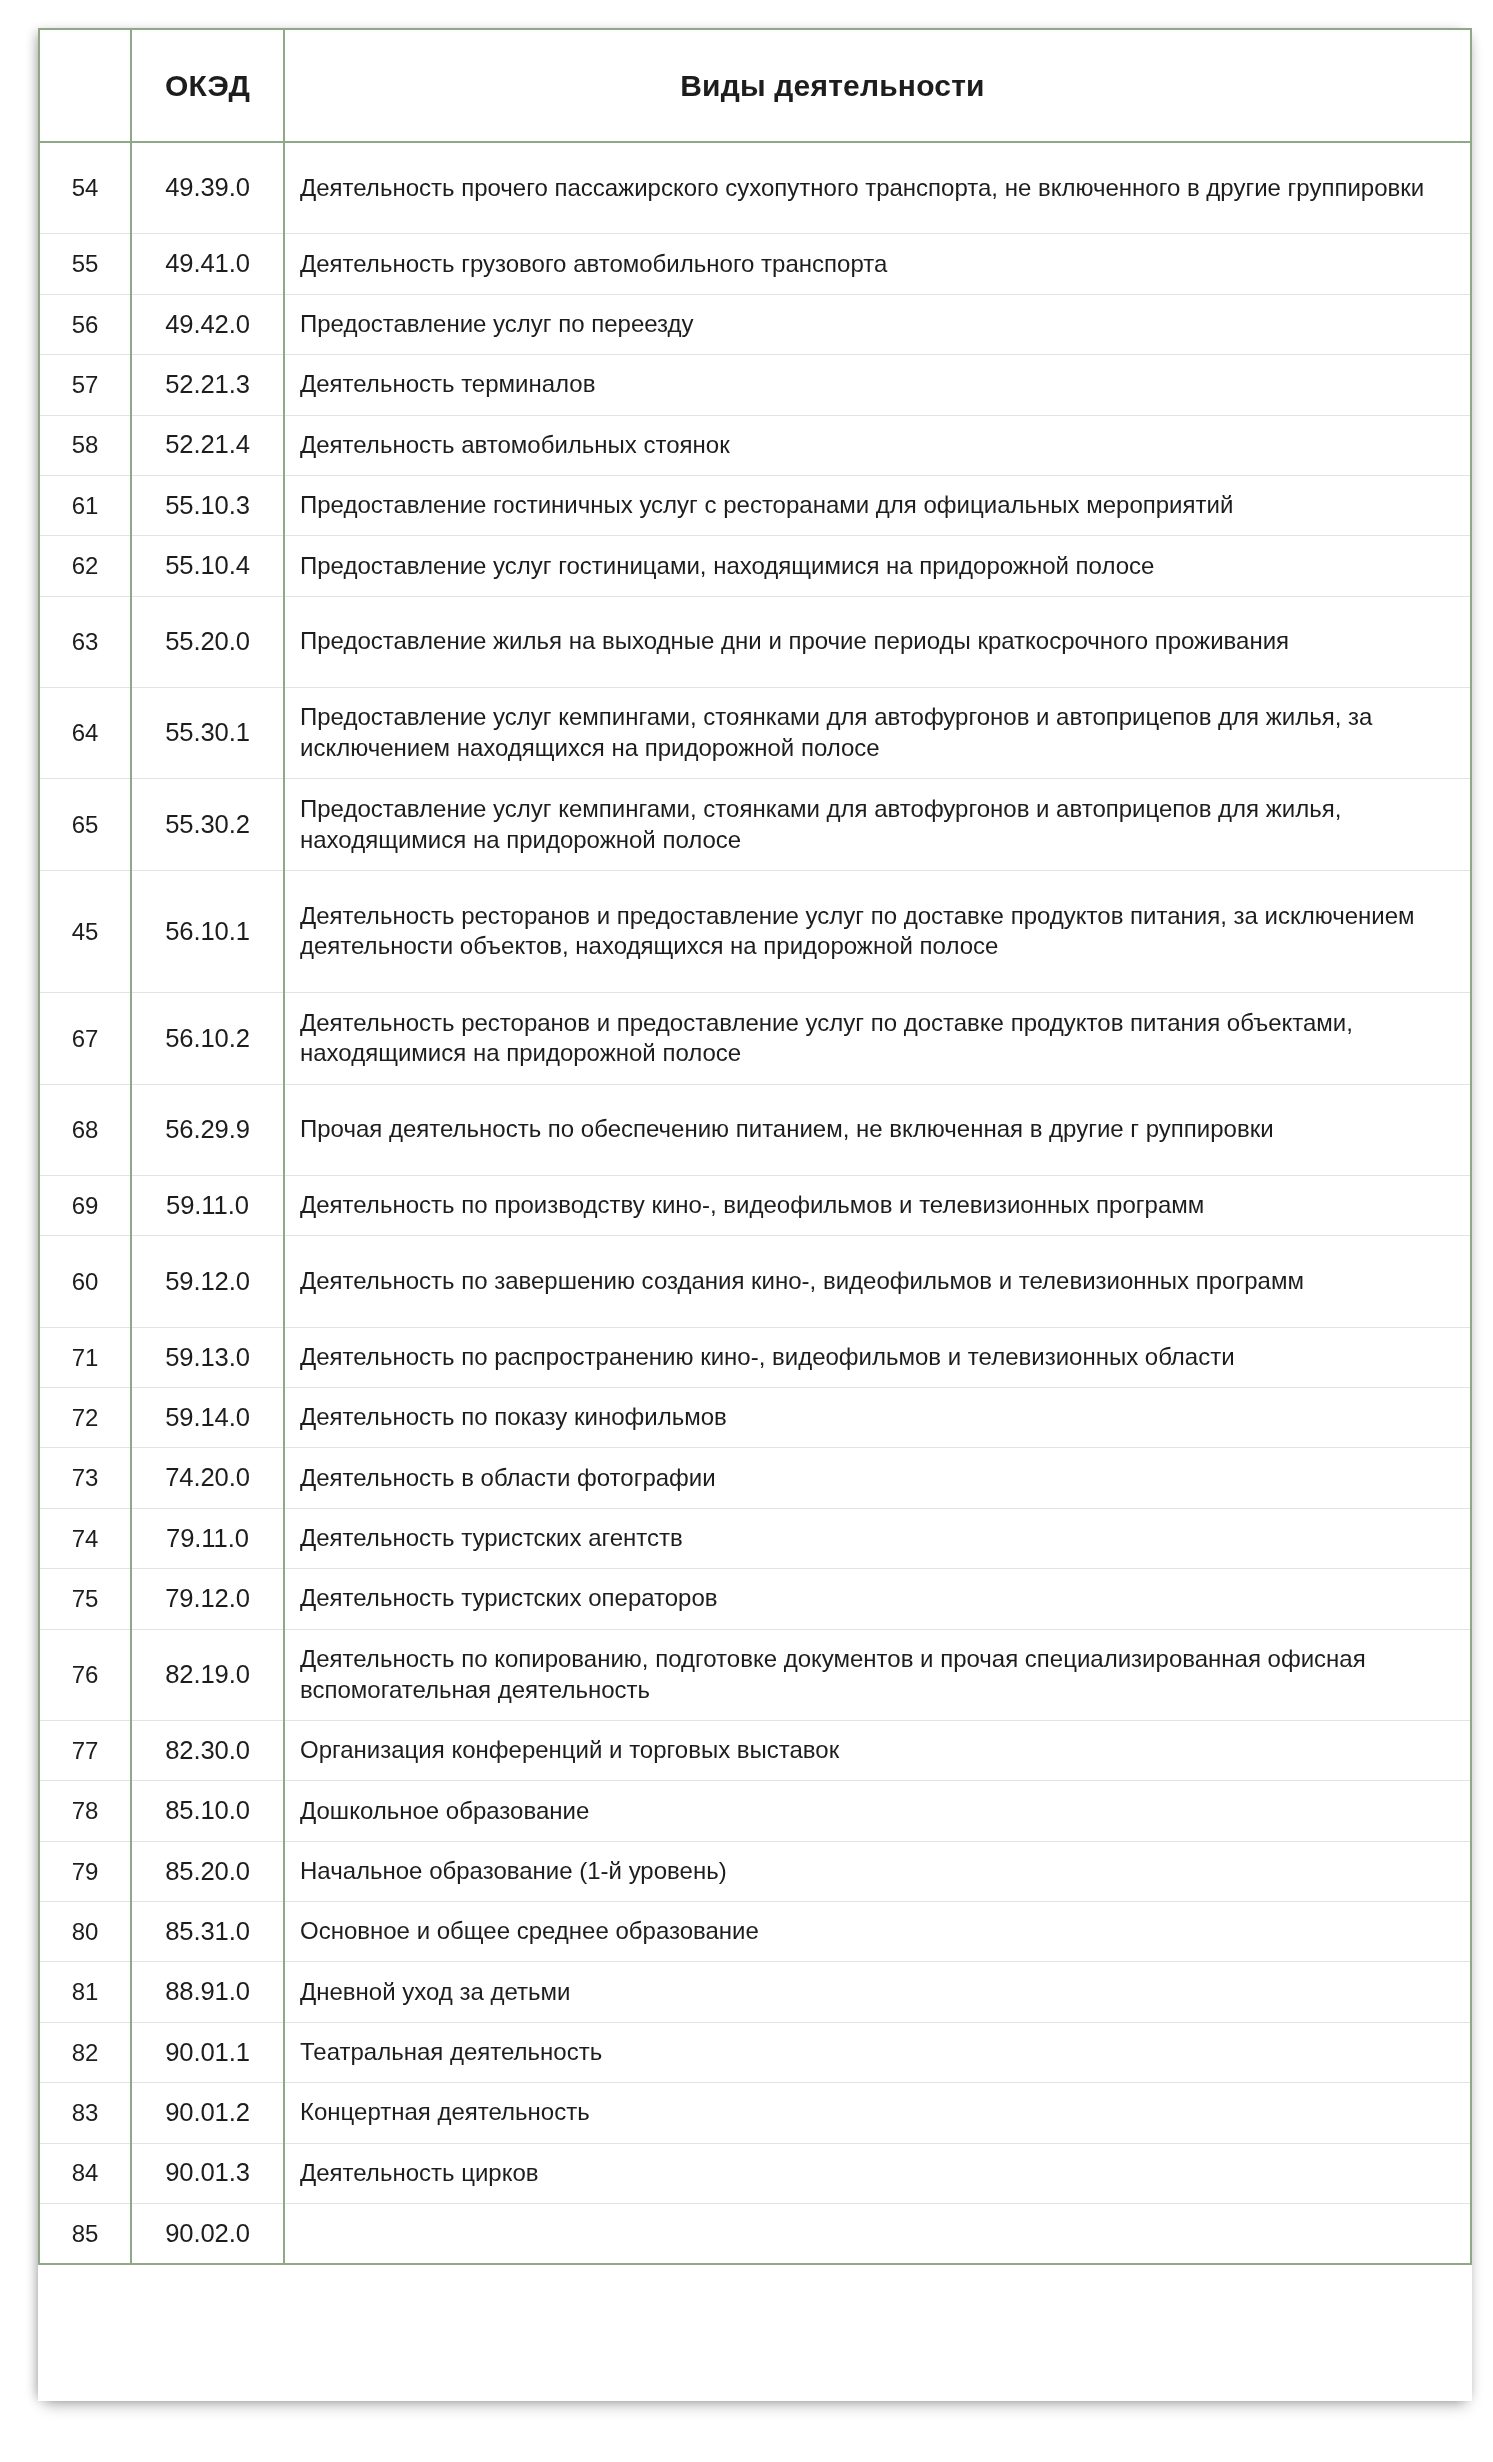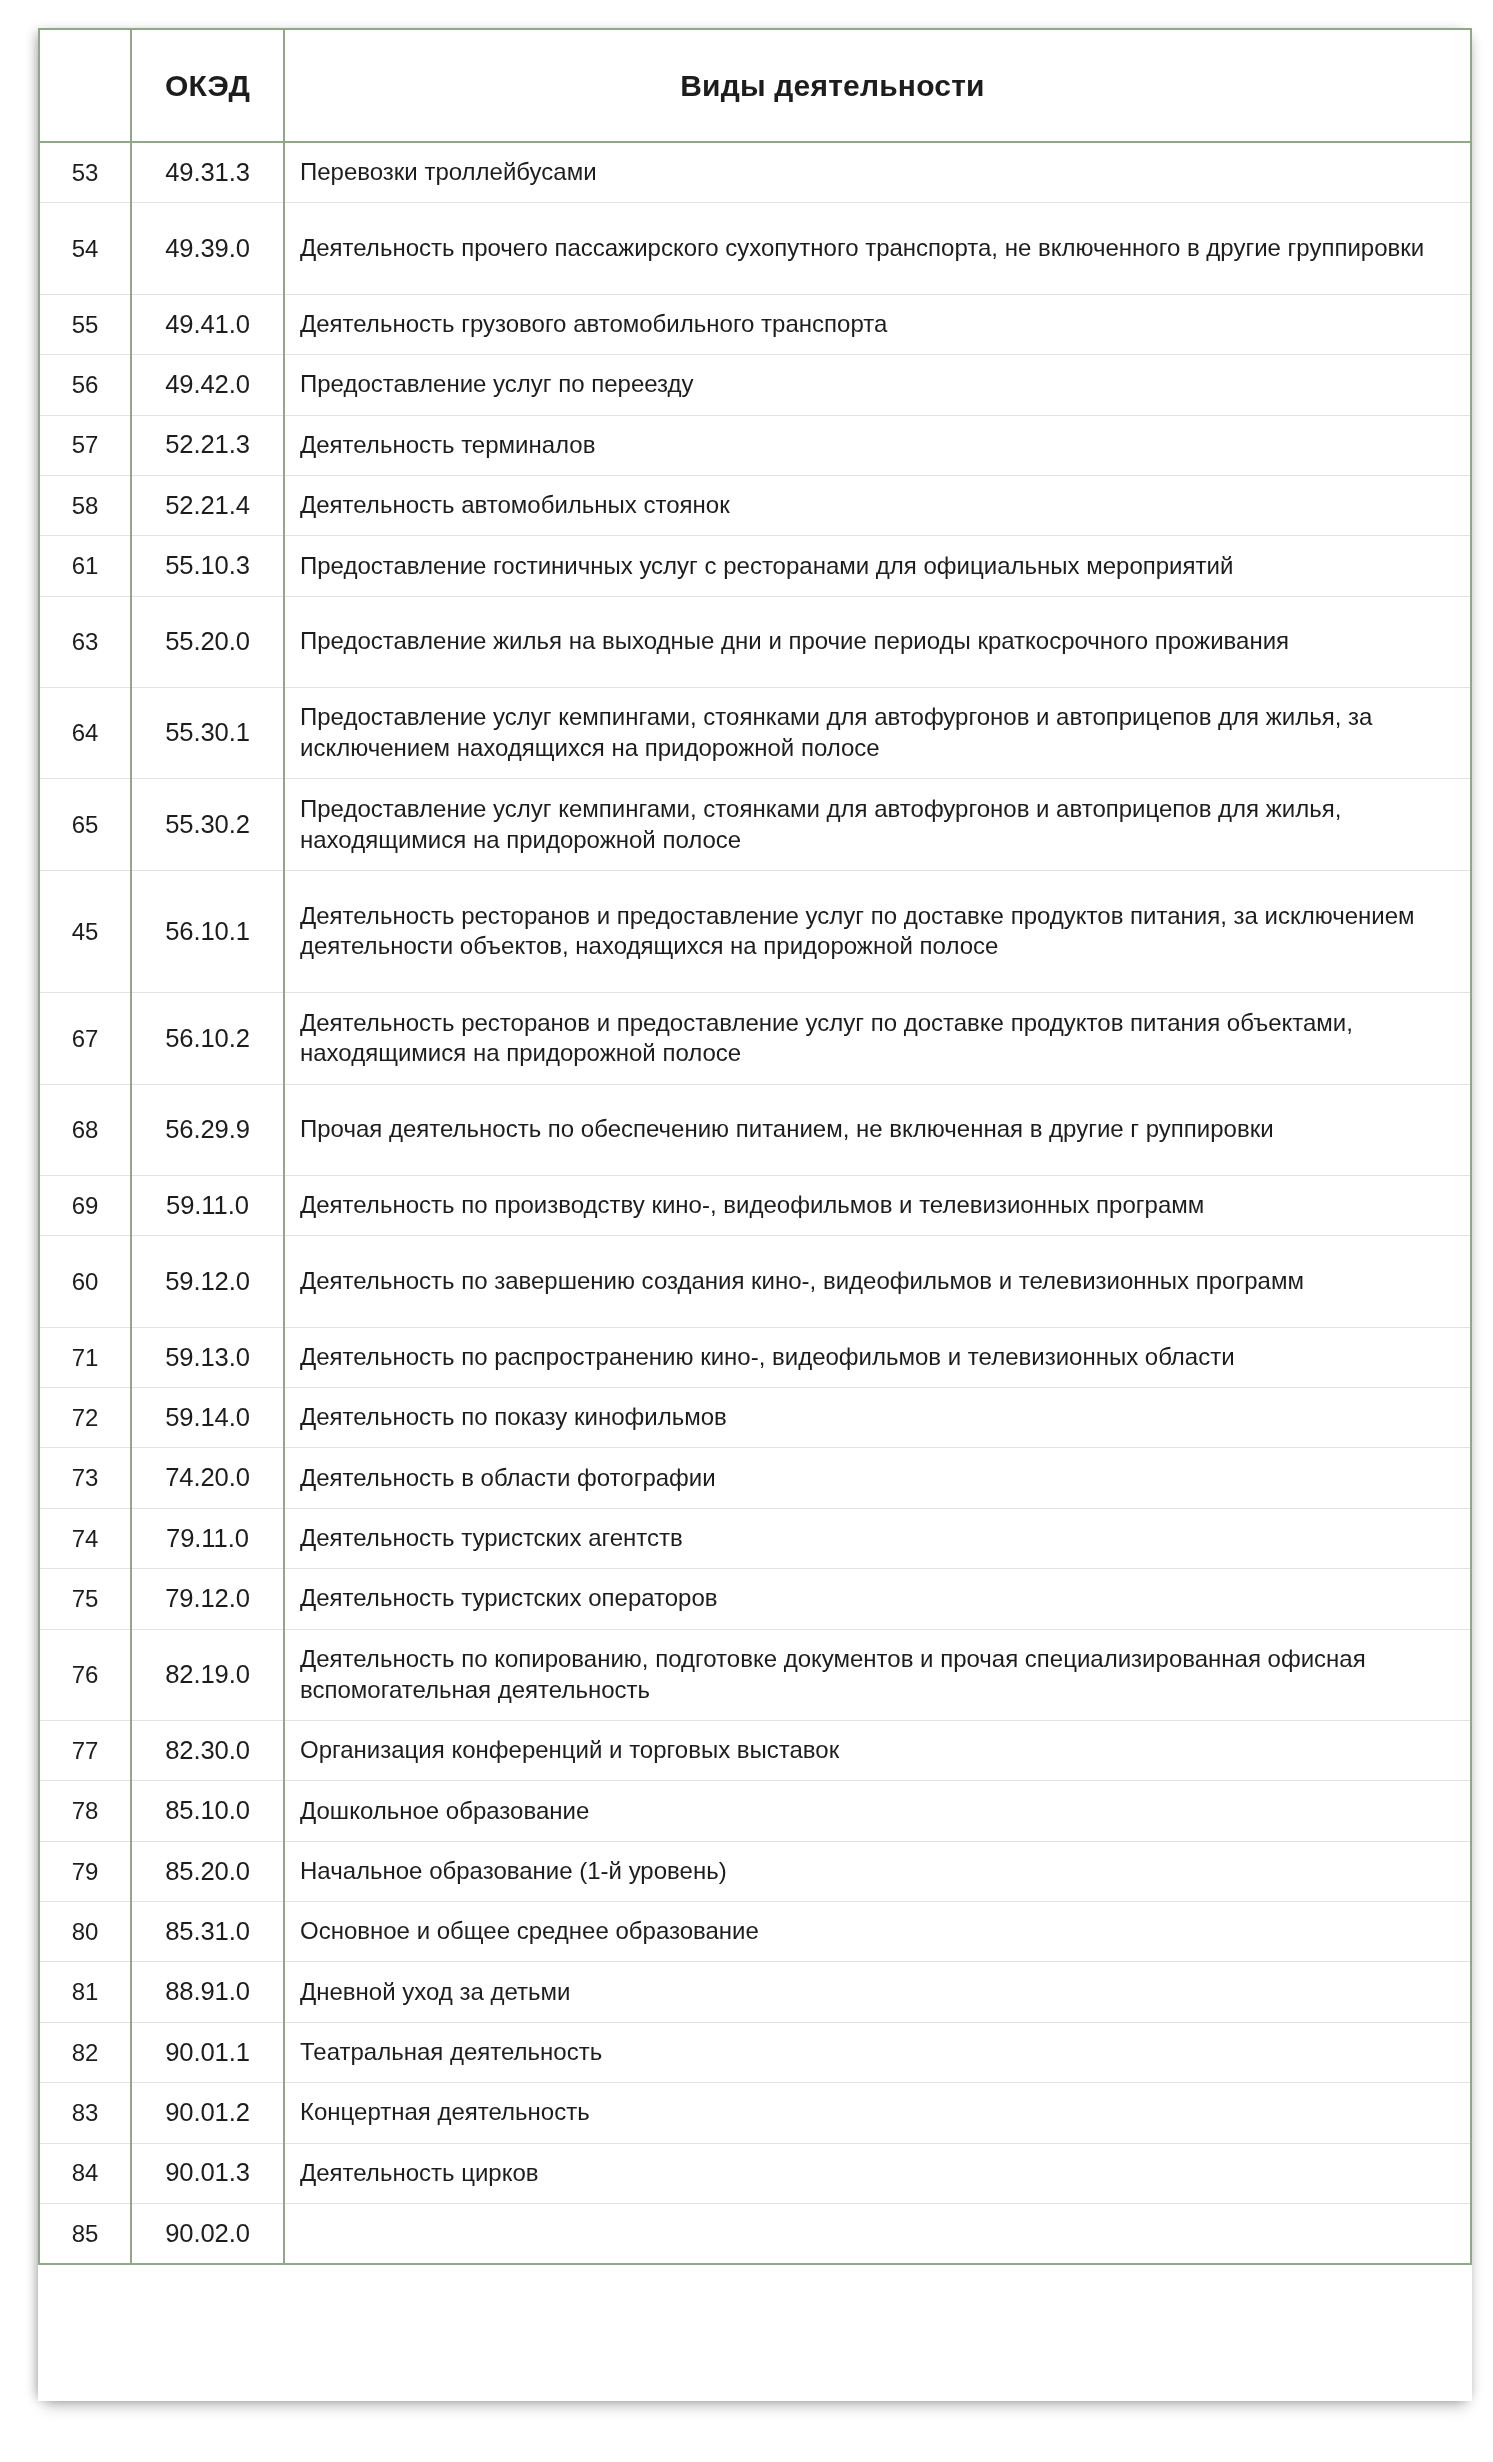--- a/index.html
+++ b/index.html
@@ -132,27 +132,20 @@
       <col class="c-desc">
     </colgroup>
     <thead>
       <tr>
         <th class="h-num"></th>
         <th class="h-code">ОКЭД</th>
         <th class="h-desc">Виды деятельности</th>
       </tr>
     </thead>
     <tbody id="okved-body">
-        <tr class="r1">
-          <td class="c-num">53</td>
-          <td class="c-code">49.31.3</td>
-          <td class="c-desc">
-            <span class="txt">Перевозки троллейбусами</span>
-          </td>
-        </tr>
         <tr class="r2">
           <td class="c-num">54</td>
           <td class="c-code">49.39.0</td>
           <td class="c-desc">
             <span class="txt">Деятельность прочего пассажирского сухопутного транспорта, не включенного в другие группировки</span>
           </td>
         </tr>
         <tr class="r1">
           <td class="c-num">55</td>
           <td class="c-code">49.41.0</td>
@@ -179,20 +172,27 @@
           <td class="c-code">52.21.4</td>
           <td class="c-desc">
             <span class="txt">Деятельность автомобильных стоянок</span>
           </td>
         </tr>
         <tr class="r1">
           <td class="c-num">61</td>
           <td class="c-code">55.10.3</td>
           <td class="c-desc">
             <span class="txt">Предоставление гостиничных услуг с ресторанами для официальных мероприятий</span>
+          </td>
+        </tr>
+        <tr class="r1">
+          <td class="c-num">62</td>
+          <td class="c-code">55.10.4</td>
+          <td class="c-desc">
+            <span class="txt">Предоставление услуг гостиницами, находящимися на придорожной полосе</span>
           </td>
         </tr>
         <tr class="r2">
           <td class="c-num">63</td>
           <td class="c-code">55.20.0</td>
           <td class="c-desc">
             <span class="txt">Предоставление жилья на выходные дни и прочие периоды краткосрочного проживания</span>
           </td>
         </tr>
         <tr class="r2">

